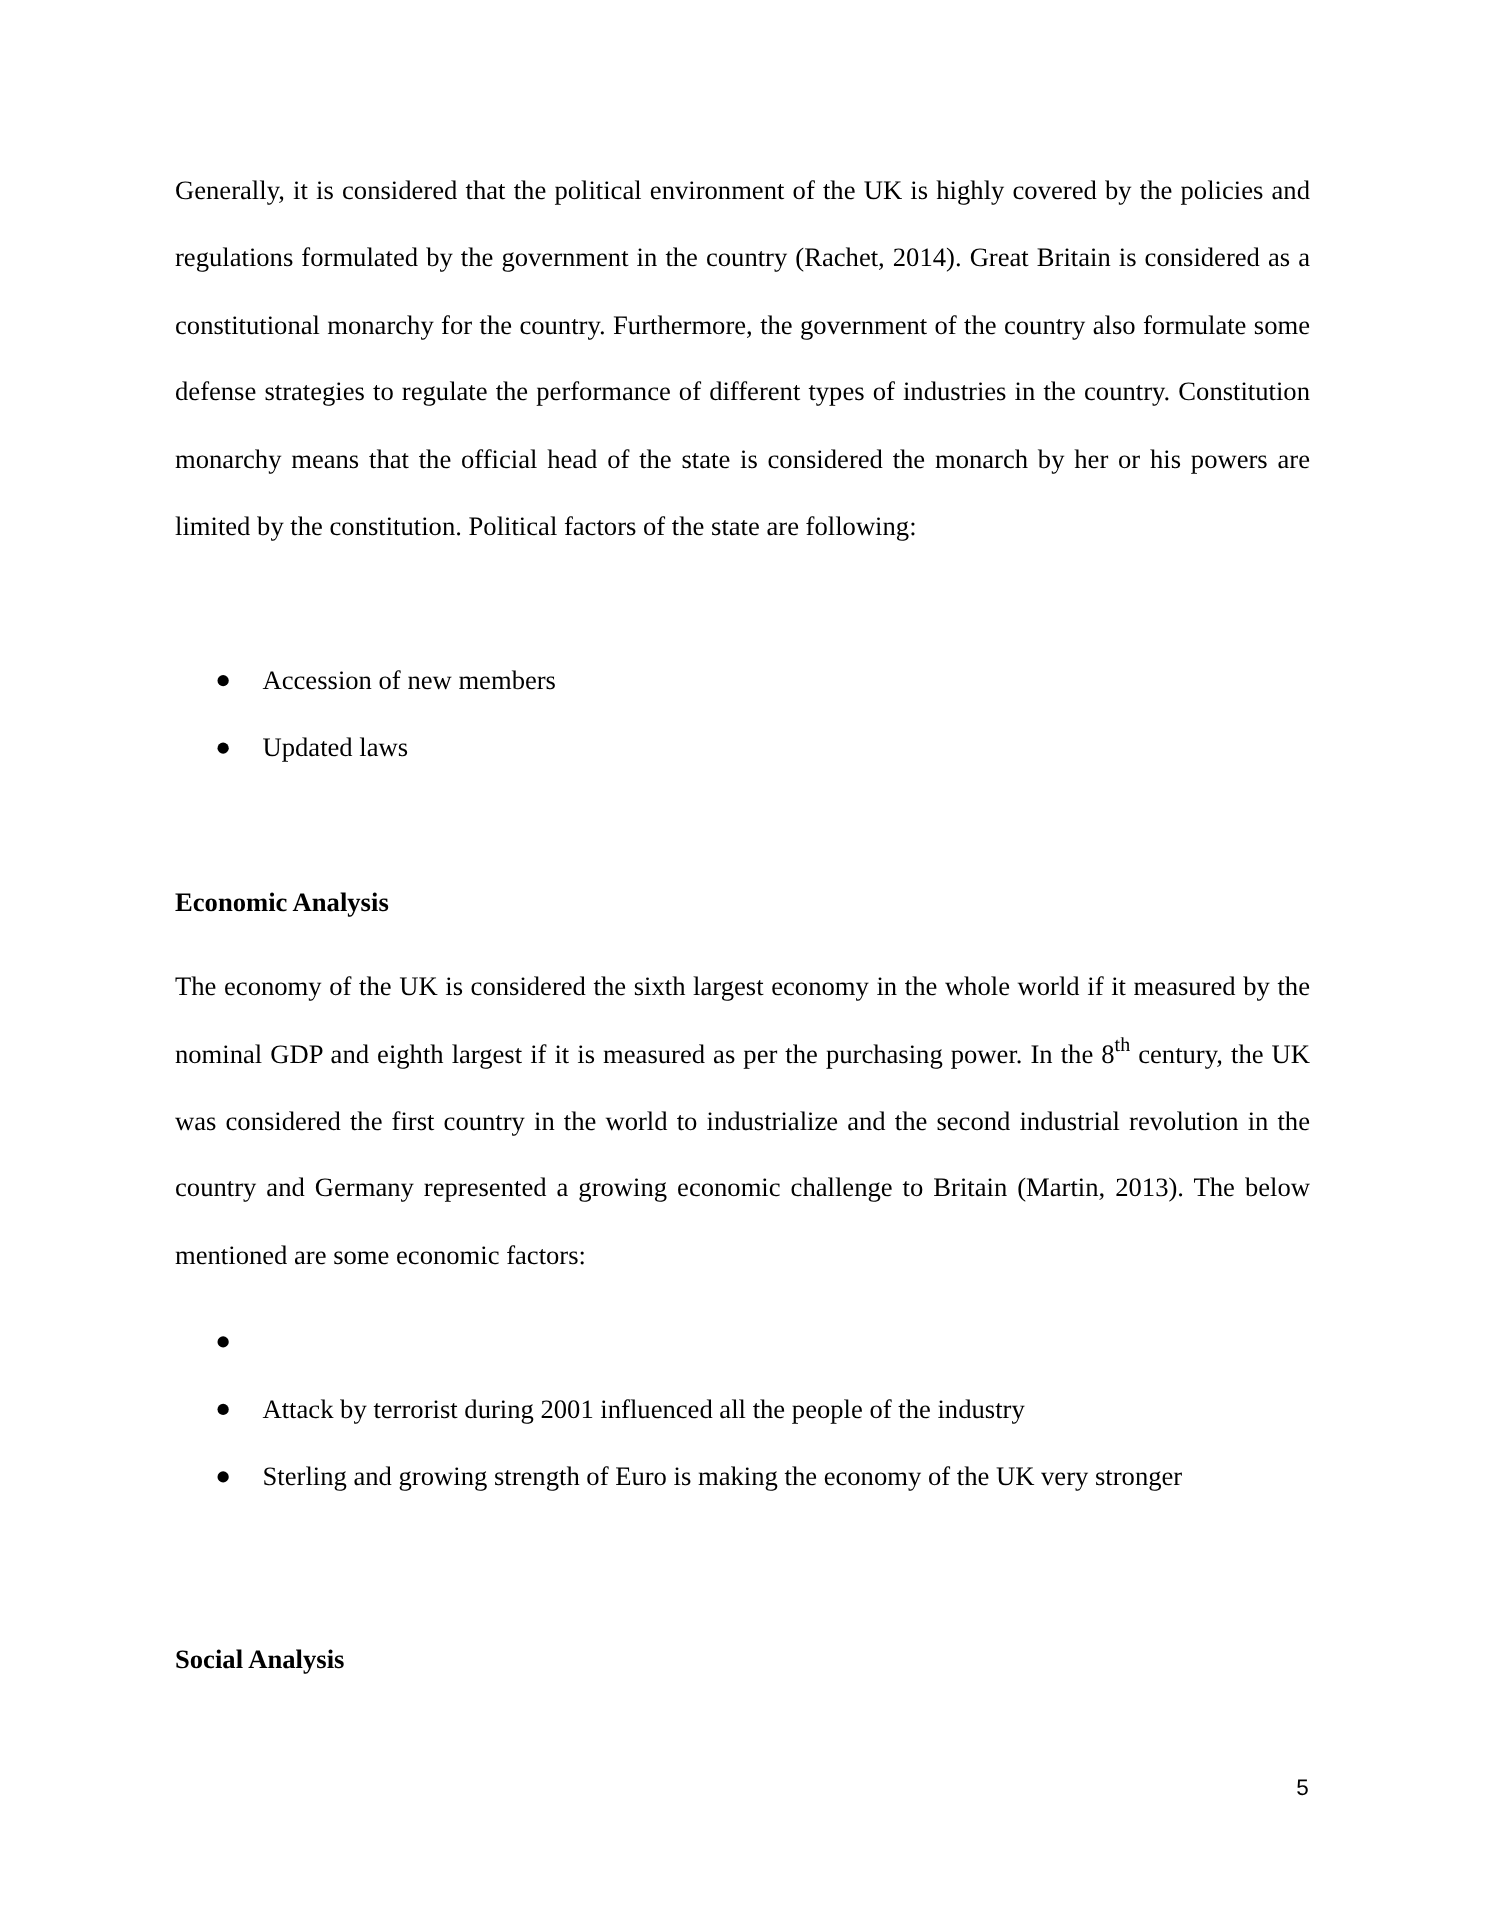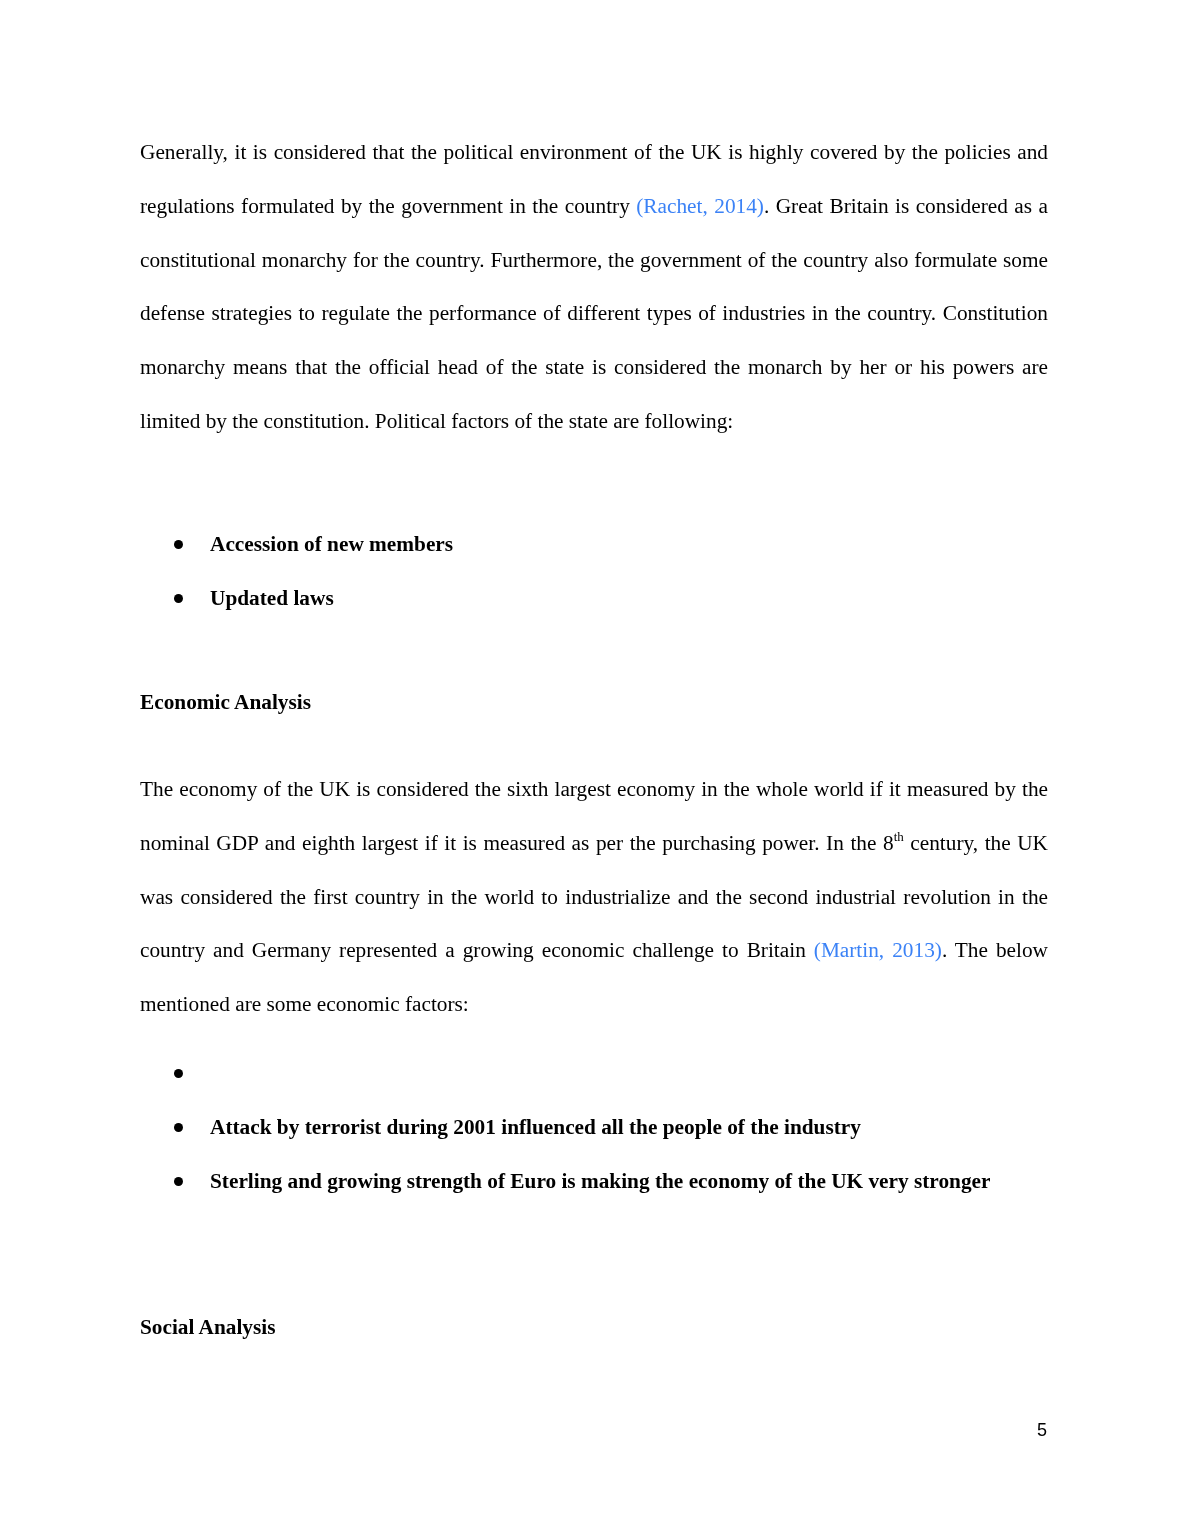--- a/index.html
+++ b/index.html
@@ -24,21 +24,21 @@
   .para {
     position: absolute;
     left: 0;
     width: 908px;
     font-size: 21.3px;
     line-height: 53.8px;
     text-align: justify;
     text-align-last: left;
     margin: 0;
   }
-  .cite { color: #3b82f6; }
+  .cite { color: #000000; }
   .bullets {
     position: absolute;
     left: 0;
     width: 908px;
     margin: 0;
     padding: 0;
     list-style: none;
   }
   .bullet-item {
     position: relative;
@@ -53,31 +53,30 @@
     width: 9px;
     height: 9px;
     border-radius: 50%;
     background: #000;
   }
   .bullet-text {
     position: absolute;
     left: 70px;
     top: 0;
     white-space: nowrap;
-    font-weight: bold;
   }
   .heading {
     position: absolute;
     left: 0;
     font-size: 21.3px;
     font-weight: bold;
     margin: 0;
     line-height: 30px;
   }
-  sup { font-size: 13px; line-height: 0; vertical-align: 9px; }
+  sup { font-size: 16px; line-height: 0; vertical-align: 9px; }
   .page-num {
     position: absolute;
     left: 1037px;
     top: 1420px;
     font-family: "Liberation Sans", sans-serif;
     font-size: 18px;
     color: #000;
   }
 </style>
 </head>
@@ -91,21 +90,21 @@
     <li class="bullet-item">
       <span class="bullet-dot"></span>
       <span class="bullet-text">Accession of new members</span>
     </li>
     <li class="bullet-item">
       <span class="bullet-dot"></span>
       <span class="bullet-text">Updated laws</span>
     </li>
   </ul>
 
-  <h2 class="heading" style="top:687px;text-align:right;">Economic Analysis</h2>
+  <h2 class="heading" style="top:707px;text-align:right;">Economic Analysis</h2>
 
   <p class="para" style="top:763px;"><span>The economy of the UK is considered the sixth largest economy in the whole world if it measured by the nominal GDP and eighth largest if it is measured as per the purchasing power. In the 8</span><sup>th</sup><span> century, the UK was considered the first country in the world to industrialize and the second industrial revolution in the country and Germany represented a growing economic challenge to Britain </span><span class="cite">(Martin, 2013)</span><span>. The below mentioned are some economic factors:</span></p>
 
   <ul class="bullets" style="top:1047px;">
     <li class="bullet-item">
       <span class="bullet-dot"></span>
     </li>
     <li class="bullet-item">
       <span class="bullet-dot"></span>
       <span class="bullet-text">Attack by terrorist during 2001 influenced all the people of the industry</span>

